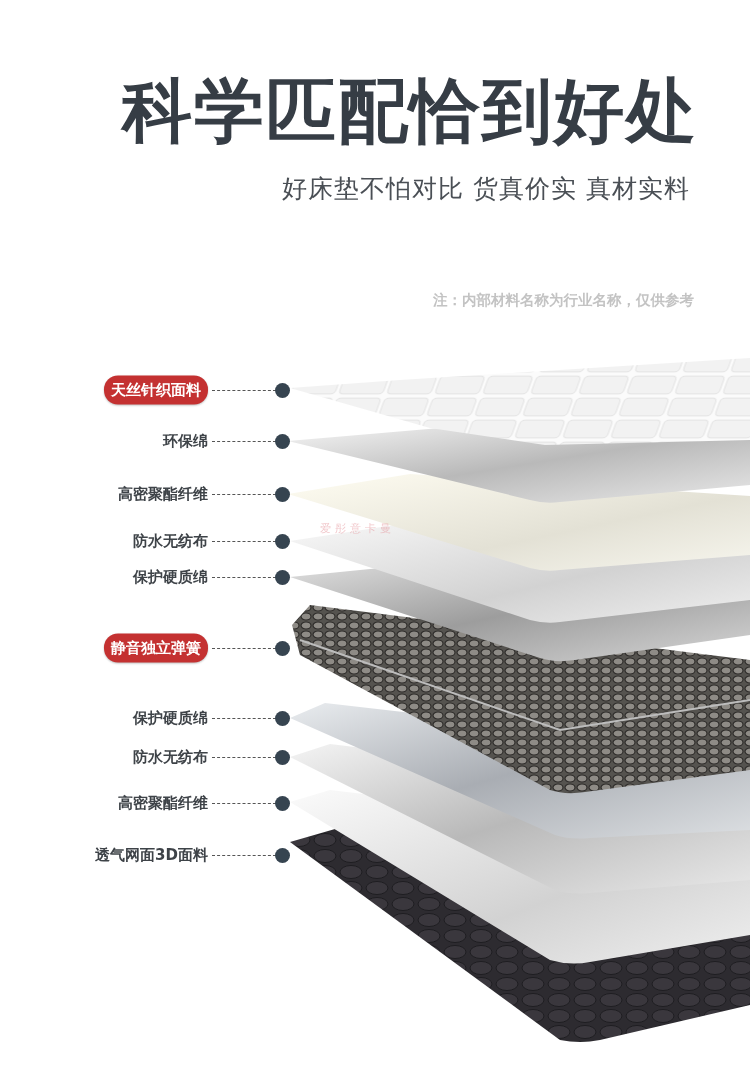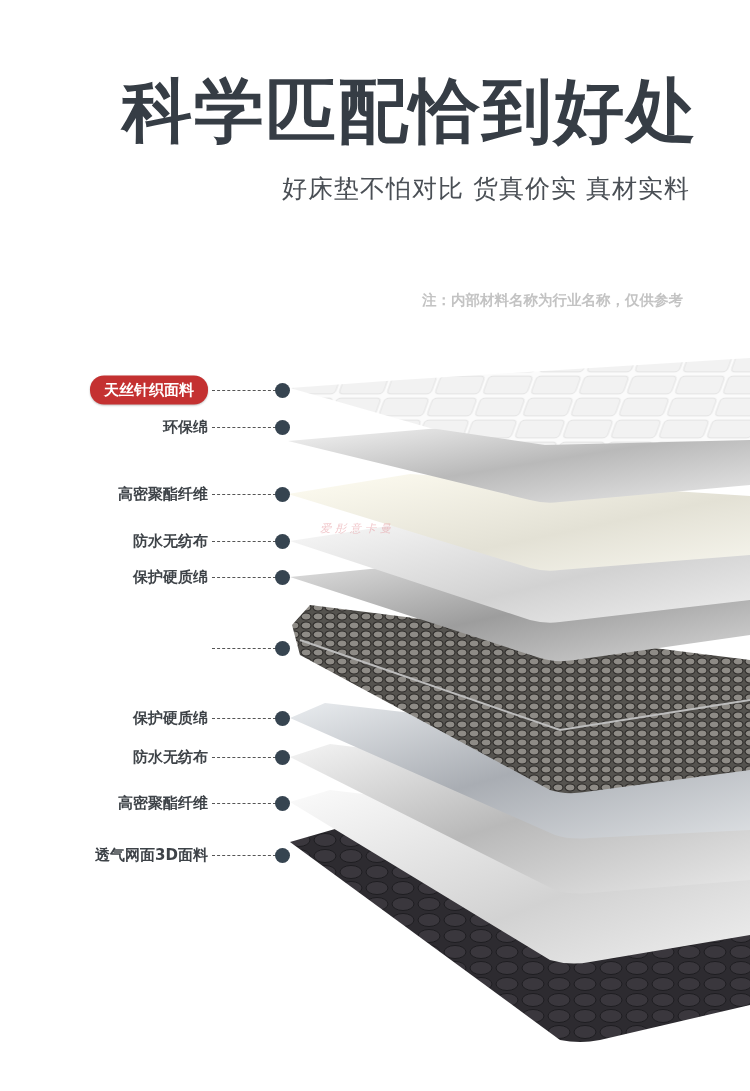--- a/index.html
+++ b/index.html
@@ -1,34 +1,34 @@
 <!DOCTYPE html>
 <html><head>
 <meta charset="utf-8">
 <style>
   * { margin:0; padding:0; box-sizing:border-box; }
   html, body { width:750px; height:1091px; background:#ffffff; overflow:hidden; }
   body { position:relative; font-family:"DejaVu Sans","Liberation Sans",sans-serif; }
 
   .title { position:absolute; right:52px; top:76px; font-size:70px; font-weight:bold; color:#363d45; letter-spacing:2px; line-height:1;margin-left:15px; }
   .subtitle { position:absolute; right:60px; top:176px; font-size:25px; color:#4a4f55; letter-spacing:1px; line-height:1; }
-  .note { position:absolute; right:67px; top:293px; font-size:14.5px; font-weight:bold; color:#c3c3c3; line-height:1;text-align:right; }
+  .note { position:absolute; right:56px; top:293px; font-size:14.5px; font-weight:bold; color:#c3c3c3; line-height:1;text-align:right; }
 
   .stack { position:absolute; left:0; top:0; width:750px; height:1091px; }
   .stack svg { position:absolute; left:0; top:0; }
 
   .label-row { position:absolute; left:0; width:300px; height:30px; }
   .lbl { position:absolute; right:92px; top:50%; transform:translateY(-50%); font-size:15px; font-weight:bold; color:#3e4348; white-space:nowrap; }
-  .pill { position:absolute; right:92px; top:50%; transform:translateY(-50%); background:#c43131; color:#fff; font-size:15px; font-weight:bold; padding:5px 14px; border-radius:14px; white-space:nowrap; box-shadow:0 1px 2px rgba(0,0,0,.25); }
+  .pill { position:absolute; right:92px; top:50%; transform:translateY(-50%); background:#c43131; color:#fff; font-size:15px; font-weight:bold; padding:5px 7px; border-radius:14px; white-space:nowrap; box-shadow:0 1px 2px rgba(0,0,0,.25); }
   .dash { position:absolute; left:212px; top:50%; width:64px; border-top:1px dashed #555; }
   .dot { position:absolute; left:275px; top:50%; width:15px; height:15px; margin-top:-7.5px; border-radius:50%; background:#364450; }
 
   .wm { position:absolute; left:320px; top:520px; text-align:center; opacity:.55; }
   .wm-main { font-size:38px; font-weight:bold; color:#e69aa0; letter-spacing:1px; line-height:1; }
-  .wm-sub { font-size:11px; color:#e69aa0; letter-spacing:4px; margin-top:1px;font-style:italic; }
+  .wm-sub { font-size:11px; color:#e69aa0; letter-spacing:4px; margin-top:1px; }
 </style>
 </head>
 <body>
 
 <div class="title">科学匹配恰到好处</div>
 <div class="subtitle">好床垫不怕对比 货真价实 真材实料</div>
 <div class="note">注：内部材料名称为行业名称，仅供参考</div>
 
 <div class="stack">
   <svg width="750" height="1091" viewBox="0 0 750 1091">
@@ -97,41 +97,42 @@
 
 <div class="wm">
   <div class="wm-sub">爱彤意卡曼</div>
 </div>
 
 <div class="label-row" style="top:375px">
   <span class="pill">天丝针织面料</span>
   <span class="dash"></span>
   <span class="dot"></span>
 </div>
-<div class="label-row" style="top:412px">
+<div class="label-row" style="top:426px">
   <span class="lbl">环保绵</span>
   <span class="dash"></span>
   <span class="dot"></span>
 </div>
 <div class="label-row" style="top:479px">
   <span class="lbl">高密聚酯纤维</span>
   <span class="dash"></span>
   <span class="dot"></span>
 </div>
 <div class="label-row" style="top:526px">
   <span class="lbl">防水无纺布</span>
   <span class="dash"></span>
   <span class="dot"></span>
 </div>
 <div class="label-row" style="top:562px">
   <span class="lbl">保护硬质绵</span>
   <span class="dash"></span>
   <span class="dot"></span>
 </div>
 <div class="label-row" style="top:633px">
+  <span class="pill">静音独立弹簧</span>
   <span class="dash"></span>
   <span class="dot"></span>
 </div>
 <div class="label-row" style="top:703px">
   <span class="lbl">保护硬质绵</span>
   <span class="dash"></span>
   <span class="dot"></span>
 </div>
 <div class="label-row" style="top:742px">
   <span class="lbl">防水无纺布</span>

